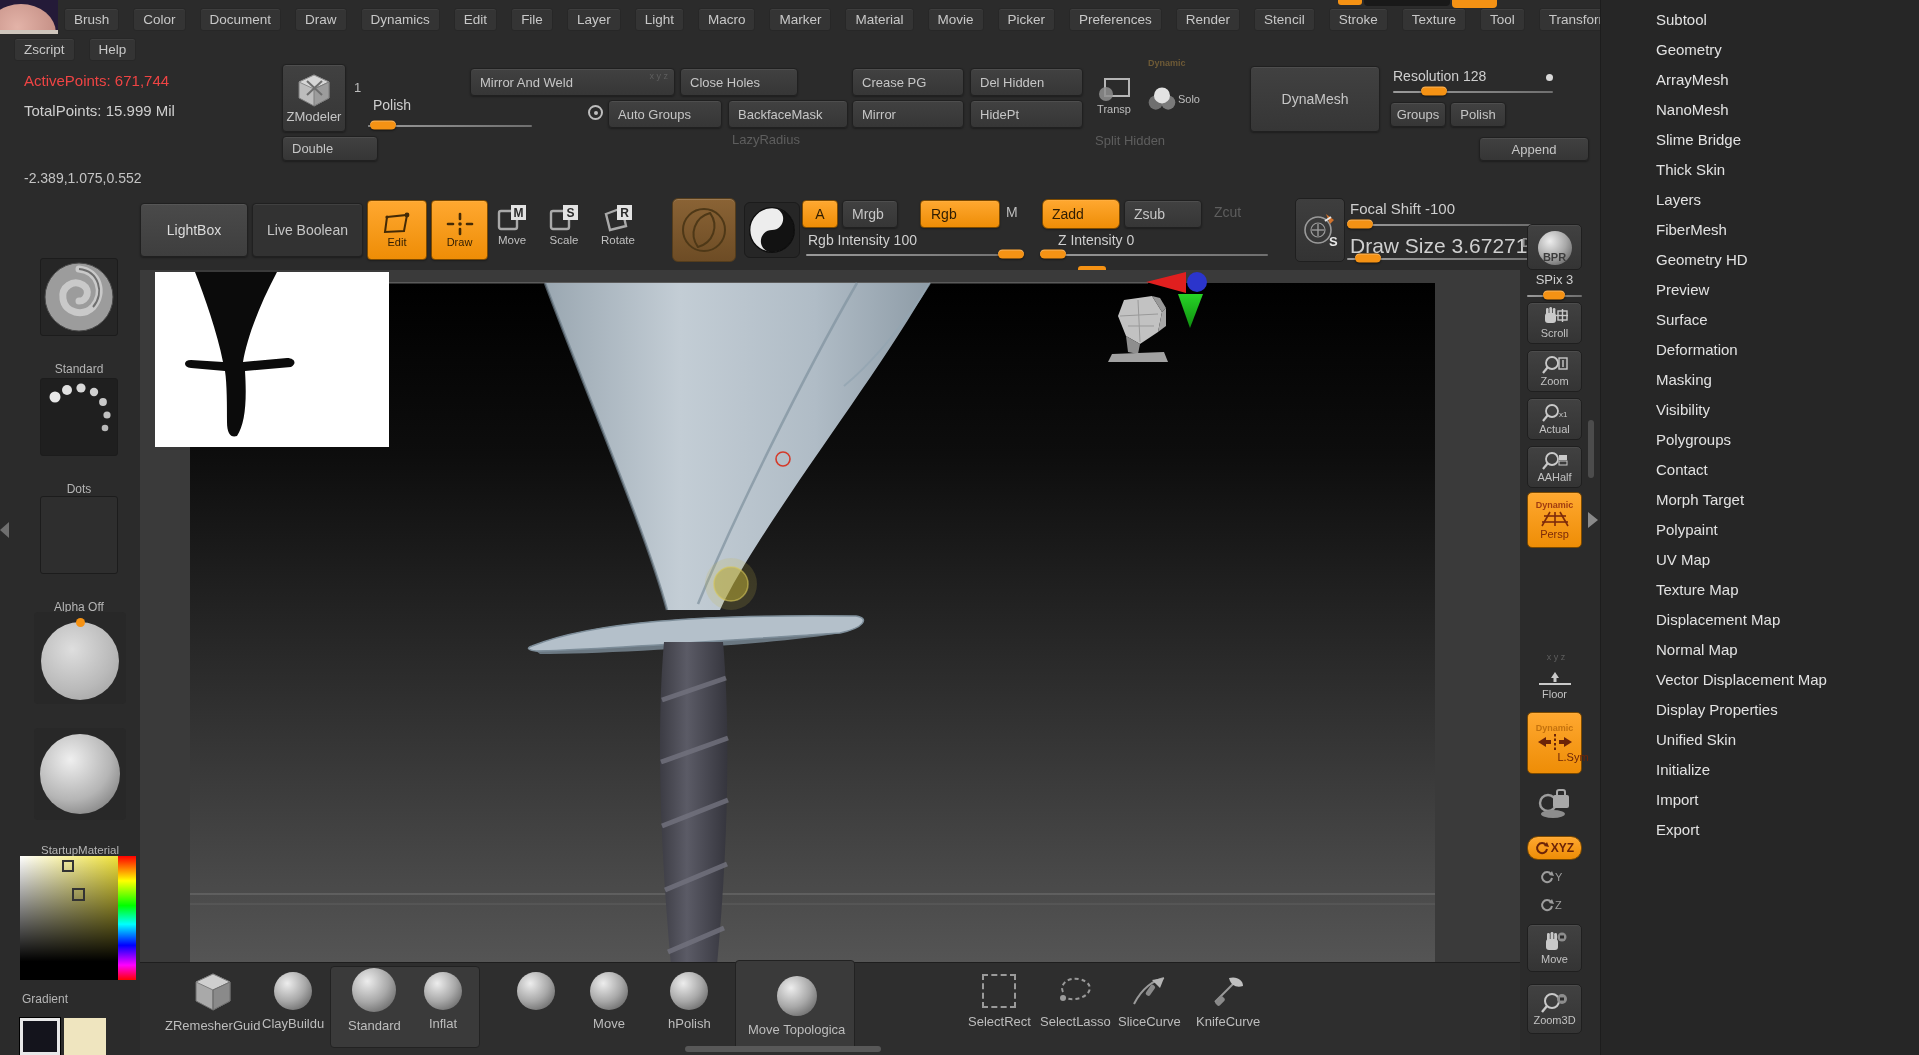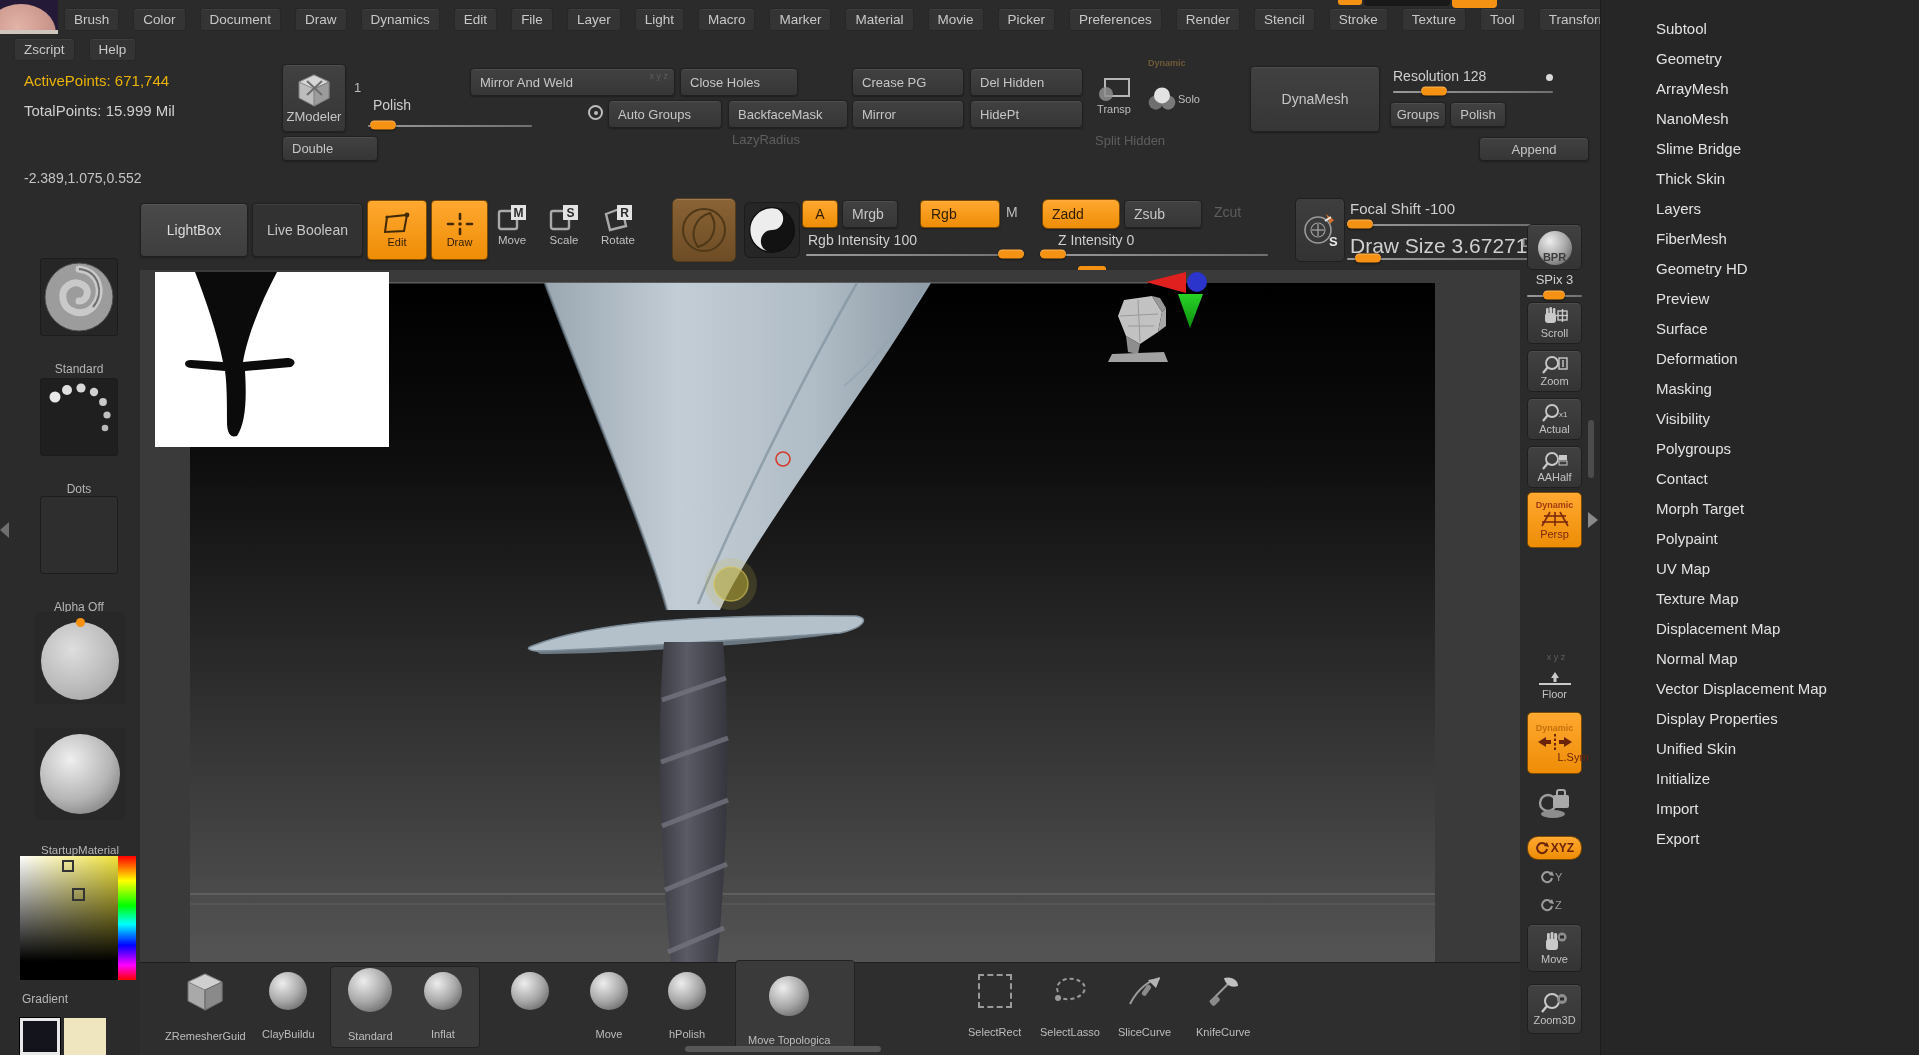--- a/index.html
+++ b/index.html
@@ -41,39 +41,39 @@
   
   .menu-row { position:absolute; display:flex; gap:14px; }
   .menu-btn {
     background:#343434; border:1px solid #272727; border-radius:3px;
     padding:3px 9px; font-size:13.5px; color:#c8c8c8;
     box-shadow:inset 0 1px 0 rgba(255,255,255,.05);
   }
 
   
   .tool-list { position:absolute; left:1600px; top:0; width:319px; height:1055px;
-    background:#262626; border-left:1px solid #1d1d1d; padding-top:14px; }
+    background:#262626; border-left:1px solid #1d1d1d; padding-top:5px; }
   .tool-item { padding-left:55px; line-height:30px; font-size:15px; color:#e2e2e2; }
 
   
   .thumb { position:absolute; background:#262626; border:1px solid #1c1c1c; border-radius:3px; }
   .side-label { position:absolute; font-size:12px; color:#b5b5b5; text-align:center; white-space:nowrap; }
 
   .ball { border-radius:50%;
     background:radial-gradient(circle at 35% 30%, #ededed, #a8a8a8 50%, #565656 95%); }
 
   
   .rsbtn { position:absolute; left:1527px; width:55px;
     background:linear-gradient(#414141,#343434); border:1px solid #1f1f1f; border-radius:5px;
     display:flex; flex-direction:column; align-items:center; justify-content:center;
     font-size:11px; color:#c2c2c2; box-shadow:inset 0 1px 0 rgba(255,255,255,.06); }
   .rsbtn.orange { background:linear-gradient(#ffa830,#ee8d06); border-color:#7c4a00; color:#6b2408; }
 
   .tray-item { position:absolute; display:flex; flex-direction:column; align-items:center; }
-  .tray-label { font-size:11px; color:#bdbdbd; margin-top:18px; white-space:nowrap; }
+  .tray-label { font-size:13px; color:#bdbdbd; margin-top:6px; white-space:nowrap; }
   svg text { font-family:"Liberation Sans", sans-serif; }
 </style>
 </head>
 <body>
 
 <div class="abs" style="left:0;top:0;width:58px;height:34px;background:#241a38;overflow:hidden;">
   <div class="abs" style="left:-14px;top:4px;width:70px;height:58px;border-radius:50%;
        background:radial-gradient(circle at 45% 40%, #e3b3a8, #c79288 70%, #a87468);"></div>
   <div class="abs" style="left:0;top:30px;width:58px;height:4px;background:#cfc6bd;"></div>
 </div>
@@ -104,21 +104,21 @@
   </div>
 <div class="menu-row" style="left:14px;top:38px;">
     <div class="menu-btn">Zscript</div>
     <div class="menu-btn">Help</div>
   </div>
 
 <div class="abs" style="left:1364px;top:0;width:86px;height:6px;background:#191919;border-radius:0 0 4px 4px;"></div>
 <div class="abs" style="left:1338px;top:0;width:24px;height:5px;background:#f59214;border-radius:0 0 3px 3px;"></div>
 <div class="abs" style="left:1452px;top:0;width:45px;height:8px;background:#f59214;border-radius:0 0 4px 4px;"></div>
 
-<div class="abs" style="left:24px;top:72px;font-size:15px;color:#eab308;">ActivePoints: 671,744</div>
+<div class="abs" style="left:24px;top:72px;font-size:15px;color:#ef4444;">ActivePoints: 671,744</div>
 <div class="abs" style="left:24px;top:102px;font-size:15px;color:#cfcfcf;">TotalPoints: 15.999 Mil</div>
 <div class="abs" style="left:24px;top:170px;font-size:14px;color:#c4c4c4;">-2.389,1.075,0.552</div>
 
 <div class="btn abs" style="left:282px;top:64px;width:64px;height:68px;flex-direction:column;">
   <svg width="38" height="36" viewBox="0 0 38 36">
     <polygon points="19,2 34,9 34,25 19,33 4,25 4,9" fill="#bdbdbd" stroke="#7c7c7c"></polygon>
     <polygon points="19,2 34,9 19,16 4,9" fill="#d6d6d6" stroke="#8b8b8b"></polygon>
     <polygon points="34,9 34,25 19,33 19,16" fill="#9c9c9c" stroke="#7c7c7c"></polygon>
     <line x1="12" y1="8" x2="27" y2="22" stroke="#6d6d6d" stroke-width="2"></line>
     <line x1="27" y1="8" x2="12" y2="22" stroke="#6d6d6d" stroke-width="2"></line>

